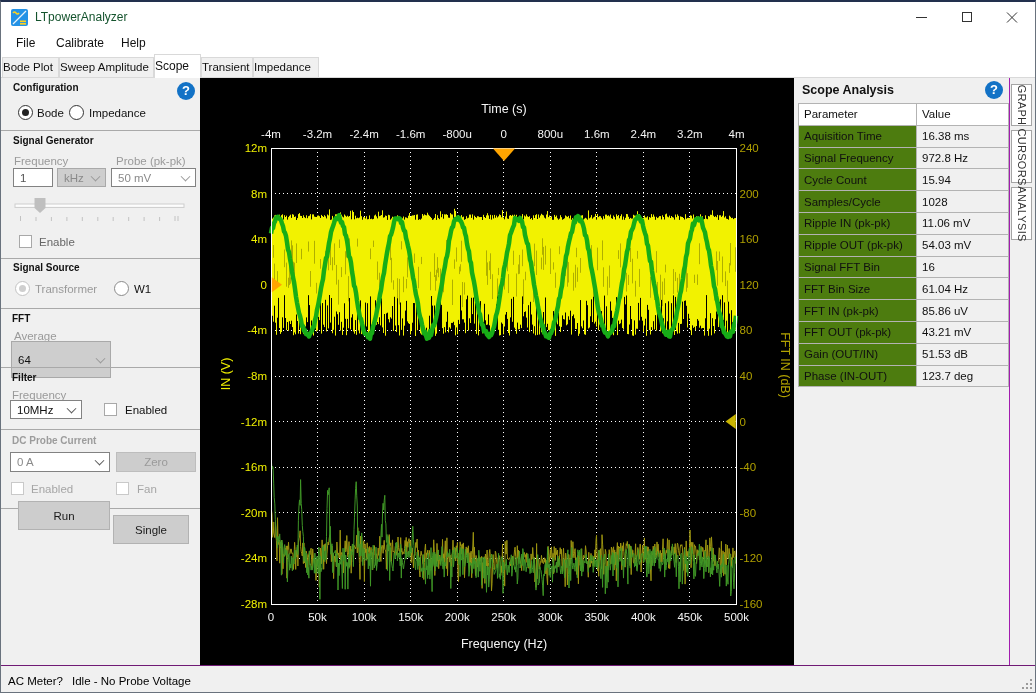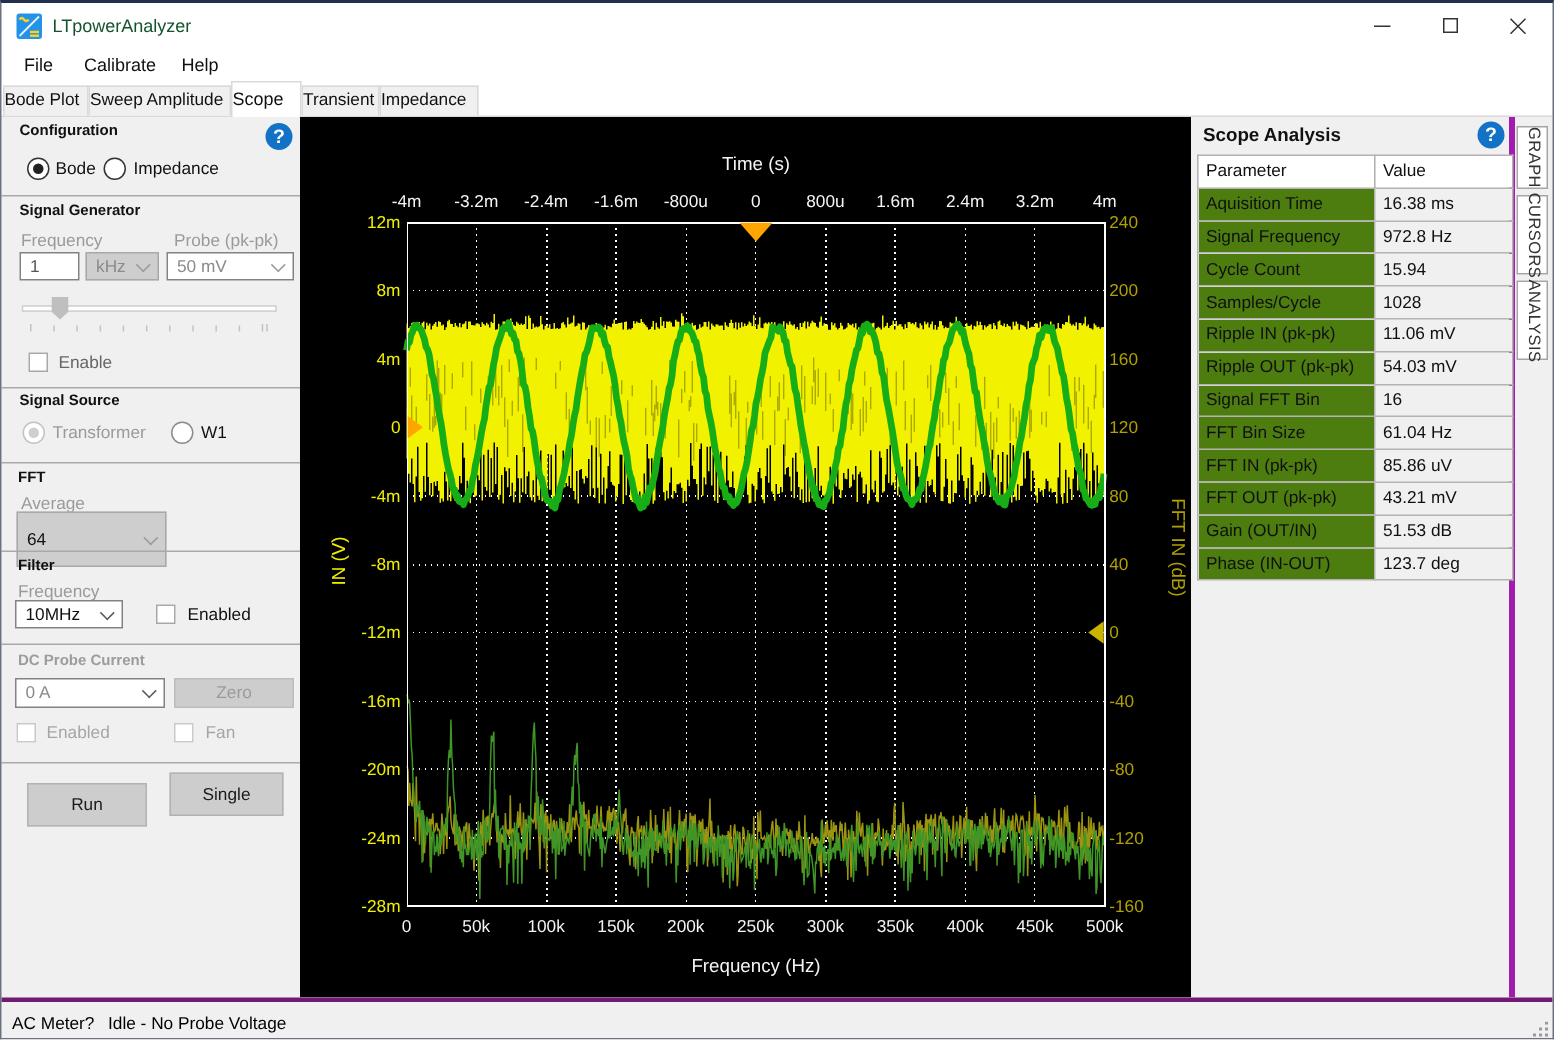--- a/index.html
+++ b/index.html
@@ -9,23 +9,23 @@
 #title{left:1px;top:2px;width:1034px;height:29px;background:#fff}
 #appicon{left:10px;top:7px;width:17px;height:17px;background:#2492e6;border-radius:2px}
 #title .t{left:34px;top:8px;font-size:12px;color:#14532d}
 #menu{left:1px;top:31px;width:1034px;height:24px;background:#fff;font-size:12px;color:#111}
 #menu span{position:absolute;top:5px}
 #tabs{left:1px;top:55px;width:1034px;height:23px;background:#fff;border-bottom:1px solid #d9d9d9;font-size:11.5px}
 .tab{position:absolute;top:2px;height:20px;background:#f0f0f0;border:1px solid #d9d9d9;border-bottom:none;
  text-align:left;color:#111;line-height:19px}
 .tab.act{top:-1px;height:24px;background:#fff;line-height:22px;z-index:2;font-size:12px}
 #lp{left:1px;top:78px;width:199px;height:587px;background:#f0f0f0;font-size:11.5px;color:#111}
-#rp{left:794px;top:78px;width:216px;height:587px;background:#f0f0f0;border-right:4px solid #a21caf}
+#rp{left:794px;top:78px;width:216px;height:587px;background:#f0f0f0;border-right:1px solid #a21caf}
 #vt{left:1010px;top:78px;width:25px;height:587px;background:#f0f0f0}
-#status{left:1px;top:665px;width:1034px;height:27px;background:#f0f0f0;border-top:3px solid #701a75;font-size:11.5px;color:#000}
+#status{left:1px;top:665px;width:1034px;height:27px;background:#f0f0f0;border-top:1px solid #701a75;font-size:11.5px;color:#000}
 .hd{position:absolute;font-weight:bold;font-size:10px;color:#111}
 .hd.dis{color:#9c9c9c}
 .sep{position:absolute;left:0;width:199px;height:1px;background:#a9a9a9}
 .glab{position:absolute;font-size:11.5px;color:#9a9a9a}
 .radio{position:absolute;width:15px;height:15px;border:1px solid #333;border-radius:50%;background:#fff}
 .radio .dot{position:absolute;left:3px;top:3px;width:7px;height:7px;border-radius:50%;background:#222}
 .radio.dis{border-color:#c3c3c3}
 .radio.dis .dot{background:#cfcfcf}
 .cb{position:absolute;width:13px;height:13px;border:1px solid #8b8b8b;background:#fff}
 .cb.dis{border-color:#c9c9c9}
@@ -157,21 +157,21 @@
       <span class="cx">0 A</span>
       <span class="chev"></span>
     </div>
   <div class="btn dis" style="left:115px;top:374px;width:80px;height:20px;line-height:19px">Zero</div>
   <div class="cb dis" style="left:10px;top:404px"></div>
   <span class="abs" style="left:30px;top:405px;color:#a6a6a6">Enabled</span>
   <div class="cb dis" style="left:115px;top:404px"></div>
   <span class="abs" style="left:136px;top:405px;color:#a6a6a6">Fan</span>
   <div class="sep" style="top:430px"></div>
 
-  <div class="btn" style="left:17px;top:444px;width:80px;height:29px;line-height:28px">Run</div>
+  <div class="btn" style="left:17px;top:423px;width:92px;height:29px;line-height:28px">Run</div>
   <div class="btn" style="left:112px;top:437px;width:76px;height:29px;line-height:28px">Single</div>
 </div>
 
 <svg width="594" height="587" viewBox="0 0 594 587" style="position:absolute;left:200px;top:78px;background:#000">
 <path d="M117.5 70V526M164.5 70V526M210.5 70V526M257.5 70V526M303.5 70V526M350.5 70V526M396.5 70V526M443.5 70V526M489.5 70V526M71 115.5H536.5M71 161.5H536.5M71 206.5H536.5M71 252.5H536.5M71 298.5H536.5M71 343.5H536.5M71 389.5H536.5M71 434.5H536.5M71 480.5H536.5" stroke="#ffffff" stroke-width="1" fill="none" stroke-dasharray="1 3" shape-rendering="crispEdges"></path>
 <polyline points="71.5,432.7 72,436.1 72.6,459.3 73.1,443.9 73.7,455.1 74.2,457 74.8,459.6 75.3,444 75.9,455 76.4,462.7 77,482.9 77.5,439.7 78.1,466.7 78.6,463.5 79.2,461.9 79.7,485.2 80.3,464.8 80.8,470 81.4,462 81.9,496.3 82.5,465.5 83,490.8 83.6,476.5 84.1,477.8 84.7,478.3 85.2,470.2 85.8,472.1 86.3,467.9 86.9,500.2 87.4,467.9 88,471.5 88.5,464.2 89.1,475.4 89.6,476.2 90.2,475.2 90.7,471 91.3,471 91.8,475.4 92.4,474.8 92.9,476 93.5,491.4 94,480.1 94.6,464.3 95.1,471.3 95.7,491.4 96.2,472.3 96.8,479 97.3,469.1 97.9,488 98.4,464.9 99,460.6 99.5,459.5 100.1,452.8 100.6,468.4 101.2,473.4 101.7,475.4 102.3,478 102.8,464.9 103.4,485.6 103.9,464.9 104.5,485 105,478.1 105.6,489.5 106.1,473 106.7,475.4 107.2,476.7 107.8,490.2 108.3,479.1 108.9,476 109.4,473 110,476.7 110.5,472.4 111.1,470.2 111.6,481.9 112.2,491.4 112.7,470.9 113.3,479.8 113.8,481.9 114.4,485.5 114.9,481.2 115.5,489.8 116,502.4 116.6,488.2 117.1,481.1 117.7,487 118.2,487.8 118.8,491.5 119.3,509.1 119.9,490 120.4,470 121,474.1 121.5,485.8 122.1,461.9 122.6,472.9 123.2,469.1 123.7,491.3 124.3,466.4 124.8,472.8 125.4,465.7 125.9,476.8 126.5,485.6 127,475.9 127.6,467.9 128.1,464 128.7,466.9 129.2,460.4 129.8,456.8 130.3,460.1 130.9,469.8 131.4,483.7 132,467.9 132.5,483.1 133.1,476.4 133.6,500.6 134.2,477.9 134.7,479.9 135.3,483.8 135.8,475.9 136.4,488.7 136.9,464 137.5,476.1 138,477.2 138.6,474.9 139.1,480 139.7,476.9 140.2,452.1 140.8,482.2 141.3,476.8 141.9,474.3 142.4,476.2 143,479.4 143.5,494.8 144.1,478.9 144.6,473.3 145.2,462.8 145.7,473.9 146.3,471.6 146.8,457.5 147.4,474.8 147.9,479.1 148.5,476.4 149,463.6 149.6,489 150.1,477.2 150.7,468 151.2,495.2 151.8,471.4 152.3,473.8 152.9,466.1 153.4,484 154,467.3 154.5,468.7 155.1,468.9 155.6,470.8 156.2,468.3 156.7,457.2 157.3,475 157.8,449.6 158.4,460.2 158.9,474.3 159.5,485.7 160,501.4 160.6,458 161.1,468.8 161.7,459.1 162.2,483.5 162.8,479.9 163.3,465.1 163.9,462.8 164.4,503.5 165,465.9 165.5,474.5 166.1,471 166.6,482.3 167.2,464.8 167.7,481.1 168.3,474.7 168.8,469.9 169.4,468.5 169.9,478.4 170.5,474.9 171,469.3 171.6,476.2 172.1,474.4 172.7,491.8 173.2,470.8 173.8,477.1 174.3,467.5 174.9,473.2 175.4,482.9 176,477.3 176.5,475.8 177.1,481.1 177.6,481.1 178.2,470.1 178.7,477.4 179.3,471.1 179.8,458.2 180.4,478.7 180.9,483.5 181.5,468.6 182,467.2 182.6,467.8 183.1,475.3 183.7,466.6 184.2,462.3 184.8,471.2 185.3,472.1 185.9,474 186.4,491.2 187,466.8 187.5,466.5 188.1,472.8 188.6,472.8 189.2,456.6 189.7,467.8 190.3,467.7 190.8,464.8 191.4,483.5 191.9,471.7 192.5,461.9 193,473.9 193.6,473.4 194.1,473.5 194.7,476.3 195.2,468.7 195.8,469.7 196.3,473.2 196.9,477.4 197.4,475 198,459 198.5,469.7 199.1,473.2 199.6,473.6 200.2,469.2 200.7,459.6 201.3,474.1 201.8,470.3 202.4,476.4 202.9,473.7 203.5,474.7 204,475.9 204.6,470.3 205.1,462.4 205.7,470.2 206.2,459.4 206.8,476.2 207.3,463.6 207.9,469.3 208.4,463.5 209,460.6 209.5,464.1 210.1,469.8 210.6,462.5 211.2,484.5 211.7,472.7 212.3,469.9 212.8,477.1 213.4,489.8 213.9,479.5 214.5,476.1 215,477.4 215.6,464.6 216.1,469.6 216.7,463.3 217.2,461 217.8,481.7 218.3,472.1 218.9,481.1 219.4,492.5 220,499 220.5,478.5 221.1,473.2 221.6,476.8 222.2,476.7 222.7,485.9 223.3,486.8 223.8,501.5 224.4,484.3 224.9,471.7 225.5,466 226,481.1 226.6,474.9 227.1,476.5 227.7,472.2 228.2,479.6 228.8,482.7 229.3,472.4 229.9,476.2 230.4,479.9 231,492.4 231.5,490.1 232.1,480.1 232.6,489.2 233.2,481.6 233.7,461.8 234.3,473.8 234.8,497.5 235.4,482 235.9,476.4 236.5,486.1 237,465.4 237.6,483.2 238.1,471.9 238.7,490.7 239.2,483.2 239.8,477 240.3,486.3 240.9,482.8 241.4,478.6 242,482.7 242.5,461.4 243.1,481 243.6,475.8 244.2,489.8 244.7,474 245.3,462.8 245.8,479.4 246.4,490.6 246.9,459.8 247.5,497.7 248,479.7 248.6,479.4 249.1,475.3 249.7,484.1 250.2,477.1 250.8,490.1 251.3,494.4 251.9,476.8 252.4,475.2 253,462.1 253.5,474.6 254.1,476.6 254.6,480.5 255.2,469.8 255.7,483 256.3,467.8 256.8,473.5 257.4,464.4 257.9,498 258.5,503.5 259,475.2 259.6,480.7 260.1,463.8 260.7,467.6 261.2,466.9 261.8,476.2 262.3,465.9 262.9,480.5 263.4,464.9 264,477.1 264.5,499.7 265.1,486.1 265.6,480.8 266.2,468.9 266.7,476.8 267.3,469.8 267.8,479.4 268.4,467.8 268.9,478.5 269.5,493.9 270,474.7 270.6,485.9 271.1,473.2 271.7,499.8 272.2,476.9 272.8,468 273.3,454.3 273.9,481.5 274.4,469.2 275,486.1 275.5,497.6 276.1,477.5 276.6,482.8 277.2,489.1 277.7,487.8 278.3,480.9 278.8,477.7 279.4,484.3 279.9,479.2 280.5,480.7 281,483.3 281.6,478.4 282.1,510.4 282.7,484.6 283.2,494.7 283.8,482.5 284.3,478.7 284.9,505.4 285.4,476 286,478.3 286.5,487.9 287.1,472 287.6,491.7 288.2,488.5 288.7,484.4 289.3,475.2 289.8,471.5 290.4,479.4 290.9,488.6 291.5,512.8 292,505.8 292.6,484.2 293.1,476.5 293.7,485.7 294.2,491.4 294.8,491.3 295.3,473.2 295.9,475 296.4,481.1 297,486 297.5,490.1 298.1,479.7 298.6,483.5 299.2,479.3 299.7,477.6 300.3,490.6 300.8,497.5 301.4,487.9 301.9,494.6 302.5,466.2 303,487.5 303.6,481.8 304.1,486.4 304.7,508.1 305.2,463.4 305.8,476.1 306.3,475.9 306.9,462.3 307.4,480.6 308,480.6 308.5,481.6 309.1,480.7 309.6,479.7 310.2,481.8 310.7,487.9 311.3,484.2 311.8,483.4 312.4,478.3 312.9,483.4 313.5,487.2 314,478.5 314.6,471.6 315.1,469.2 315.7,478.6 316.2,485.5 316.8,487.1 317.3,467.7 317.9,480.3 318.4,472.1 319,479 319.5,477.9 320.1,482 320.6,485 321.2,486.7 321.7,492.7 322.3,479.5 322.8,479.2 323.4,479.9 323.9,474.8 324.5,474.6 325,479.3 325.6,476.6 326.1,484.5 326.7,474.9 327.2,477.8 327.8,487.3 328.3,485.7 328.9,490.3 329.4,482.1 330,490.1 330.5,492.5 331.1,475.9 331.6,481.7 332.2,481.2 332.7,469.5 333.3,478.9 333.8,485 334.4,479.5 334.9,503.9 335.5,498.9 336,509.4 336.6,465.5 337.1,500.9 337.7,489 338.2,481.4 338.8,480.8 339.3,491.1 339.9,487.7 340.4,484.8 341,482.4 341.5,477.4 342.1,484.7 342.6,481.3 343.2,485.5 343.7,485.5 344.3,479.7 344.8,484.1 345.4,480.7 345.9,495.9 346.5,484.3 347,500.1 347.6,506.8 348.1,468.3 348.7,477.8 349.2,484.5 349.8,478.2 350.3,471.6 350.9,480.4 351.4,468.9 352,476.6 352.5,483.4 353.1,475.3 353.6,495.7 354.2,468.6 354.7,477.4 355.3,482.4 355.8,470.1 356.4,476.6 356.9,473.3 357.5,472 358,489.1 358.6,480.6 359.1,486.7 359.7,476.7 360.2,469.7 360.8,475.9 361.3,471.2 361.9,483.1 362.4,494.2 363,478.9 363.5,470.3 364.1,481.2 364.6,481.2 365.2,508.7 365.7,475.1 366.3,481.2 366.8,486.9 367.4,507 367.9,490.6 368.5,476.4 369,476.5 369.6,488.1 370.1,480.1 370.7,485.5 371.2,462.5 371.8,475.4 372.3,479.6 372.9,463.7 373.4,475.3 374,479.8 374.5,473.6 375.1,470.6 375.6,483.2 376.2,480.3 376.7,496.5 377.3,487.1 377.8,477.3 378.4,505.8 378.9,474.3 379.5,481.5 380,487.3 380.6,485.2 381.1,479.4 381.7,470.7 382.2,488.8 382.8,486.5 383.3,477.8 383.9,477.3 384.4,479.8 385,478.5 385.5,467.7 386.1,473 386.6,484.4 387.2,484 387.7,486.3 388.3,499.2 388.8,474.3 389.4,489.4 389.9,481 390.5,488.7 391,475.4 391.6,485.2 392.1,484.2 392.7,483.1 393.2,488.3 393.8,478.3 394.3,485.5 394.9,471.8 395.4,480.2 396,462.2 396.5,457.3 397.1,481 397.6,492.8 398.2,475.4 398.7,498.3 399.3,472.2 399.8,481.9 400.4,470.7 400.9,483.1 401.5,490.6 402,456.7 402.6,466.2 403.1,474 403.7,496.3 404.2,485.4 404.8,485.5 405.3,471.4 405.9,474.2 406.4,497.2 407,490.5 407.5,482.9 408.1,492.1 408.6,485.1 409.2,471.7 409.7,477.3 410.3,486.3 410.8,485.5 411.4,469 411.9,471.2 412.5,478.3 413,471.2 413.6,468.8 414.1,492.1 414.7,471.9 415.2,487 415.8,474 416.3,502.8 416.9,472.1 417.4,464.6 418,486.6 418.5,468.2 419.1,470 419.6,469 420.2,472.7 420.7,465 421.3,470.5 421.8,491.8 422.4,467.8 422.9,473 423.5,464.6 424,477.2 424.6,481.8 425.1,489.2 425.7,475.6 426.2,465.7 426.8,467.6 427.3,463.4 427.9,470.3 428.4,469.5 429,467.7 429.5,466.5 430.1,487.7 430.6,467.9 431.2,496.6 431.7,470.9 432.3,478.3 432.8,472.3 433.4,484.3 433.9,485.2 434.5,483.3 435,478.4 435.6,465.8 436.1,484.8 436.7,478.9 437.2,477.7 437.8,469.5 438.3,473.2 438.9,477.2 439.4,481.3 440,466 440.5,466.3 441.1,494 441.6,481.3 442.2,474.1 442.7,467 443.3,484.8 443.8,472.4 444.4,459.9 444.9,481.2 445.5,480 446,481 446.6,485.1 447.1,468.7 447.7,476.7 448.2,468.9 448.8,484.4 449.3,476.2 449.9,475.6 450.4,489.3 451,502.8 451.5,481.4 452.1,475.7 452.6,476.9 453.2,468.1 453.7,473.6 454.3,485 454.8,466 455.4,474.6 455.9,479.7 456.5,477.5 457,463.9 457.6,475.2 458.1,466.1 458.7,476.8 459.2,479.3 459.8,475.5 460.3,472.4 460.9,484.2 461.4,475 462,483.9 462.5,471.3 463.1,460.8 463.6,478.8 464.2,477.5 464.7,471.8 465.3,480.1 465.8,476 466.4,472.3 466.9,474.9 467.5,460.6 468,470.7 468.6,490.2 469.1,461.9 469.7,490.7 470.2,477.1 470.8,477.5 471.3,477.5 471.9,468.6 472.4,472.9 473,473.6 473.5,477.8 474.1,469 474.6,476 475.2,465.6 475.7,482.5 476.3,484.7 476.8,471.7 477.4,465.1 477.9,466.2 478.5,472.4 479,475.1 479.6,477.6 480.1,470.1 480.7,466.8 481.2,467.8 481.8,466.6 482.3,469.1 482.9,477.2 483.4,492.4 484,476.5 484.5,469.4 485.1,506.1 485.6,483.7 486.2,462.9 486.7,479.5 487.3,478.7 487.8,473.3 488.4,478.9 488.9,475.3 489.5,469.3 490,452 490.6,468 491.1,489.7 491.7,464.2 492.2,473.5 492.8,464.3 493.3,476.4 493.9,483 494.4,466.7 495,468.6 495.5,468.1 496.1,475.1 496.6,485.5 497.2,471.7 497.7,477.8 498.3,474.6 498.8,472.5 499.4,482 499.9,480.2 500.5,480.7 501,468.3 501.6,471.1 502.1,473.5 502.7,469.3 503.2,471.1 503.8,481.1 504.3,483.8 504.9,472.1 505.4,473.2 506,461.8 506.5,488.7 507.1,479.6 507.6,467.1 508.2,482 508.7,494.6 509.3,474.8 509.8,459.9 510.4,468.3 510.9,473.2 511.5,458.9 512,468.9 512.6,484.5 513.1,470 513.7,483.2 514.2,481.3 514.8,487.7 515.3,479.1 515.9,487.7 516.4,488.4 517,488.8 517.5,485.7 518.1,483.7 518.6,482.5 519.2,469.8 519.7,470.9 520.3,487.4 520.8,496 521.4,463.3 521.9,494.9 522.5,487 523,472.8 523.6,497.7 524.1,474.1 524.7,479 525.2,496.3 525.8,466.1 526.3,487.1 526.9,477 527.4,467 528,480.3 528.5,481 529.1,470.5 529.6,476.8 530.2,476.3 530.7,476 531.3,488.5 531.8,479.4 532.4,481.8 532.9,469.9 533.5,479.5 534,473.8 534.6,473 535.1,477.3 535.7,485.4 536.2,472.2" fill="none" stroke="#9c9410" stroke-width="1"></polyline>
 <polyline points="71.5,384.6 72,391.1 72.6,388.3 73.1,390.5 73.7,405.1 74.2,419.3 74.8,425.9 75.3,441.2 75.9,450.3 76.4,461 77,459.3 77.5,470.1 78.1,458.3 78.6,464.1 79.2,461.2 79.7,455.9 80.3,468.9 80.8,463.7 81.4,497.2 81.9,462 82.5,466.7 83,476.7 83.6,484.9 84.1,470.5 84.7,466.6 85.2,476.8 85.8,471.5 86.3,478.2 86.9,472.6 87.4,503.9 88,484.7 88.5,476.9 89.1,475.5 89.6,492.2 90.2,486.2 90.7,490 91.3,478.1 91.8,487.8 92.4,492.8 92.9,479.7 93.5,483.2 94,486 94.6,471.8 95.1,480.6 95.7,480.8 96.2,472.2 96.8,472.9 97.3,467 97.9,476.7 98.4,442.2 99,427.8 99.5,421.9 100.1,427.4 100.6,401.6 101.2,425.5 101.7,431.3 102.3,447.4 102.8,453.7 103.4,458.4 103.9,483.4 104.5,469 105,471.2 105.6,485.2 106.1,475 106.7,494.7 107.2,482.5 107.8,497 108.3,489.5 108.9,500.2 109.4,472.8 110,486.7 110.5,485.8 111.1,492.1 111.6,488.1 112.2,492.1 112.7,489.3 113.3,483 113.8,480 114.4,495.2 114.9,475.1 115.5,493.7 116,495.3 116.6,479.2 117.1,478.3 117.7,489.3 118.2,495.5 118.8,469.3 119.3,477.7 119.9,521.4 120.4,478.1 121,493.7 121.5,490.4 122.1,491.2 122.6,468.8 123.2,481.2 123.7,467.2 124.3,481.3 124.8,483.7 125.4,472.9 125.9,481.7 126.5,458.7 127,430.7 127.6,412.4 128.1,416.8 128.7,413.5 129.2,409.8 129.8,464.1 130.3,448.3 130.9,476.3 131.4,468.9 132,465.8 132.5,493 133.1,495 133.6,474.9 134.2,474.9 134.7,474.1 135.3,472.3 135.8,476.6 136.4,488.3 136.9,475.3 137.5,481.1 138,512 138.6,485.1 139.1,497.6 139.7,482 140.2,483.4 140.8,486.3 141.3,477.6 141.9,491.9 142.4,510.5 143,470.2 143.5,483 144.1,477.6 144.6,470.4 145.2,511.3 145.7,477 146.3,488.3 146.8,484.1 147.4,484.9 147.9,511.1 148.5,477.4 149,490.4 149.6,468.3 150.1,487.4 150.7,481.4 151.2,472.9 151.8,476.8 152.3,466.2 152.9,466.5 153.4,488.6 154,451.6 154.5,439.8 155.1,421.9 155.6,410.6 156.2,403.7 156.7,417.2 157.3,428 157.8,469.5 158.4,464.9 158.9,452.9 159.5,478.4 160,465.9 160.6,477.7 161.1,478 161.7,454.9 162.2,467.2 162.8,487.6 163.3,478.3 163.9,470.5 164.4,476 165,482.3 165.5,481.2 166.1,482 166.6,479.6 167.2,478.6 167.7,470.1 168.3,491 168.8,475.8 169.4,487.7 169.9,475 170.5,508.2 171,472.2 171.6,474.7 172.1,491.6 172.7,489.8 173.2,467.2 173.8,479.9 174.3,489.8 174.9,487 175.4,487.2 176,469.2 176.5,492.5 177.1,486.3 177.6,482 178.2,480.7 178.7,482.8 179.3,484 179.8,475.1 180.4,471.7 180.9,458.7 181.5,446.3 182,459.1 182.6,433 183.1,425.3 183.7,432 184.2,422.6 184.8,417.3 185.3,442.5 185.9,445.9 186.4,464.4 187,456.5 187.5,492.5 188.1,458.4 188.6,471.8 189.2,466.6 189.7,502.5 190.3,469.5 190.8,483.8 191.4,483.7 191.9,487.1 192.5,490.5 193,493 193.6,482 194.1,475.1 194.7,475.9 195.2,480.8 195.8,464.8 196.3,470.2 196.9,464.1 197.4,483 198,475.6 198.5,474.9 199.1,479.6 199.6,473.4 200.2,487.9 200.7,466.4 201.3,500.1 201.8,480.2 202.4,484.7 202.9,487.4 203.5,491 204,486.8 204.6,482.6 205.1,481 205.7,468.4 206.2,481 206.8,474 207.3,478.8 207.9,477.8 208.4,473.2 209,479.7 209.5,465.2 210.1,478.2 210.6,468.5 211.2,472.1 211.7,474.7 212.3,457.1 212.8,448.3 213.4,461.8 213.9,467.7 214.5,475.7 215,488.1 215.6,491.9 216.1,483.7 216.7,480.8 217.2,474 217.8,491.5 218.3,477.7 218.9,487.8 219.4,484.1 220,479.3 220.5,482.5 221.1,493.5 221.6,490.9 222.2,489.8 222.7,499.9 223.3,476.5 223.8,492.7 224.4,491 224.9,489.9 225.5,506.1 226,480 226.6,491.9 227.1,487.8 227.7,500.5 228.2,475 228.8,496.8 229.3,480.9 229.9,501.1 230.4,490.7 231,469.6 231.5,488 232.1,513.6 232.6,477.6 233.2,474.3 233.7,486 234.3,488.3 234.8,474.2 235.4,492.7 235.9,475.8 236.5,488.3 237,488.7 237.6,488.8 238.1,472.2 238.7,481.9 239.2,481.4 239.8,478.4 240.3,480.3 240.9,487.7 241.4,481.5 242,468.6 242.5,486.8 243.1,491.2 243.6,480.4 244.2,499.1 244.7,484.1 245.3,487.3 245.8,488 246.4,479.4 246.9,476.4 247.5,473.7 248,478.7 248.6,477.5 249.1,477.3 249.7,471.2 250.2,481.5 250.8,510.5 251.3,488.5 251.9,499 252.4,474.6 253,471.9 253.5,488.9 254.1,480.8 254.6,469.4 255.2,478.5 255.7,477.5 256.3,480.2 256.8,476.9 257.4,469.7 257.9,480.3 258.5,478.9 259,486.6 259.6,472.5 260.1,498.5 260.7,469.4 261.2,482.2 261.8,481 262.3,470.7 262.9,496.7 263.4,470.9 264,483.4 264.5,488.6 265.1,486.5 265.6,471.2 266.2,479.1 266.7,477.6 267.3,485 267.8,474.9 268.4,479.3 268.9,498.3 269.5,493.8 270,484.1 270.6,487.3 271.1,485.2 271.7,487.2 272.2,495.4 272.8,480.5 273.3,480.5 273.9,490.7 274.4,479.6 275,486.1 275.5,483.4 276.1,499.7 276.6,489 277.2,480.2 277.7,483.9 278.3,499.1 278.8,472.2 279.4,482.6 279.9,493.3 280.5,484.9 281,479.9 281.6,507.2 282.1,480.9 282.7,479.3 283.2,479.6 283.8,500.2 284.3,479.3 284.9,500.9 285.4,481.3 286,495.3 286.5,514.3 287.1,488.2 287.6,497 288.2,489.2 288.7,509.1 289.3,501.9 289.8,480.4 290.4,490.2 290.9,483.8 291.5,476.1 292,478.4 292.6,485.3 293.1,489.4 293.7,491.3 294.2,496.4 294.8,495.2 295.3,493.8 295.9,491.7 296.4,487.1 297,486.1 297.5,500.4 298.1,485.7 298.6,475.3 299.2,499.4 299.7,495.9 300.3,501.3 300.8,483.9 301.4,478.9 301.9,479.2 302.5,480.7 303,515.3 303.6,484.2 304.1,489.7 304.7,492 305.2,488.7 305.8,485.4 306.3,481.3 306.9,494.8 307.4,497 308,487.2 308.5,488.3 309.1,494.5 309.6,483.8 310.2,485.1 310.7,485.7 311.3,476.8 311.8,498.2 312.4,492.8 312.9,479.4 313.5,478.4 314,486.3 314.6,491.4 315.1,488.9 315.7,494.2 316.2,479.5 316.8,491.3 317.3,506 317.9,499.9 318.4,478.8 319,485.7 319.5,473.2 320.1,490 320.6,486.6 321.2,483.1 321.7,476.1 322.3,487.6 322.8,470.6 323.4,475.2 323.9,492.6 324.5,481.5 325,483.8 325.6,485 326.1,493.7 326.7,489.1 327.2,489.8 327.8,475.8 328.3,480.5 328.9,489 329.4,480.6 330,495.6 330.5,490.1 331.1,494.8 331.6,482.5 332.2,489.1 332.7,491.4 333.3,494.8 333.8,479.8 334.4,483.1 334.9,489.9 335.5,498 336,512.1 336.6,492.2 337.1,491.4 337.7,476.6 338.2,507 338.8,505.3 339.3,504.9 339.9,488.6 340.4,491.5 341,492.6 341.5,496.8 342.1,501.5 342.6,507.9 343.2,517.7 343.7,496.4 344.3,497.9 344.8,488.1 345.4,485.5 345.9,492.5 346.5,482.3 347,489.6 347.6,469.1 348.1,489.6 348.7,486.5 349.2,497.4 349.8,485.6 350.3,499.4 350.9,491.2 351.4,490.6 352,488.1 352.5,504.2 353.1,479.7 353.6,488.1 354.2,494.4 354.7,488.2 355.3,487.5 355.8,490.4 356.4,484.2 356.9,494.7 357.5,479.8 358,478.2 358.6,488.1 359.1,488.5 359.7,480.8 360.2,490.9 360.8,496 361.3,490.6 361.9,487.9 362.4,496 363,491.9 363.5,480.7 364.1,493.6 364.6,499.6 365.2,485.3 365.7,481.9 366.3,482 366.8,489.7 367.4,476.9 367.9,471.8 368.5,496.7 369,510 369.6,490 370.1,481 370.7,502.6 371.2,483.8 371.8,469.5 372.3,487.3 372.9,491.1 373.4,486 374,485.1 374.5,489.2 375.1,493.3 375.6,482 376.2,488.5 376.7,479.6 377.3,499.8 377.8,471.8 378.4,475.4 378.9,478 379.5,472.2 380,485.2 380.6,492.9 381.1,470.8 381.7,498.1 382.2,481.7 382.8,493.8 383.3,493.1 383.9,482.6 384.4,483.6 385,485 385.5,480.8 386.1,476.4 386.6,485.6 387.2,483.3 387.7,483.3 388.3,494.2 388.8,488.4 389.4,482.4 389.9,486.4 390.5,477.5 391,482.4 391.6,482.7 392.1,477.4 392.7,482.7 393.2,494.4 393.8,488.5 394.3,479 394.9,488.8 395.4,484.2 396,481.8 396.5,489.2 397.1,481.6 397.6,490.6 398.2,485.3 398.7,472.1 399.3,475.2 399.8,487 400.4,490.9 400.9,500.7 401.5,477.2 402,487.2 402.6,509.4 403.1,481.4 403.7,479.4 404.2,481.5 404.8,476 405.3,515.8 405.9,488 406.4,494.7 407,510.1 407.5,488 408.1,504.2 408.6,475.9 409.2,485.8 409.7,486.8 410.3,492.2 410.8,487.3 411.4,477.4 411.9,485.8 412.5,474.2 413,498 413.6,475 414.1,486.5 414.7,482.1 415.2,476.9 415.8,474.3 416.3,490.2 416.9,489.5 417.4,476.8 418,508.9 418.5,484.5 419.1,482.1 419.6,471.3 420.2,483.3 420.7,482.6 421.3,470 421.8,485.9 422.4,487.6 422.9,481.4 423.5,500.1 424,482.4 424.6,489 425.1,475 425.7,473 426.2,471.4 426.8,476.6 427.3,486.5 427.9,506.1 428.4,466.2 429,475.1 429.5,478.1 430.1,490.1 430.6,489.8 431.2,468.4 431.7,479.8 432.3,477.4 432.8,477.6 433.4,475.3 433.9,475.5 434.5,489.1 435,484.2 435.6,487.8 436.1,477.2 436.7,492.5 437.2,493.2 437.8,484.4 438.3,471.5 438.9,483.5 439.4,486.5 440,482.8 440.5,484.2 441.1,477.8 441.6,475.8 442.2,476.4 442.7,475.3 443.3,479.5 443.8,484.2 444.4,482.3 444.9,468.4 445.5,480.1 446,468 446.6,498.8 447.1,498.9 447.7,476.7 448.2,473.2 448.8,495.8 449.3,486.3 449.9,471.2 450.4,476.8 451,491.6 451.5,473.3 452.1,473.2 452.6,487.7 453.2,471.6 453.7,476.5 454.3,488.1 454.8,469 455.4,485 455.9,481.2 456.5,478.9 457,477.7 457.6,473.5 458.1,481.9 458.7,481.6 459.2,490.5 459.8,475 460.3,493.3 460.9,488.7 461.4,483.9 462,484.7 462.5,486.8 463.1,484.8 463.6,477.3 464.2,470 464.7,499.1 465.3,476.2 465.8,491.9 466.4,487.4 466.9,480.9 467.5,483.7 468,471.1 468.6,484.1 469.1,486.4 469.7,472.1 470.2,474 470.8,483 471.3,475.3 471.9,476.9 472.4,465.9 473,471.5 473.5,480 474.1,483.9 474.6,489.3 475.2,474.8 475.7,480.6 476.3,498.8 476.8,481.8 477.4,477.3 477.9,477 478.5,488.8 479,510.8 479.6,483.8 480.1,503.8 480.7,476.4 481.2,475.4 481.8,475.5 482.3,506.1 482.9,492.3 483.4,491.4 484,490.9 484.5,471 485.1,479.2 485.6,485.9 486.2,478 486.7,494.3 487.3,482.7 487.8,498.3 488.4,478.5 488.9,473.8 489.5,469.7 490,485.8 490.6,481.6 491.1,475 491.7,468.7 492.2,471.8 492.8,476.4 493.3,484.2 493.9,500.9 494.4,476.9 495,497.3 495.5,498.3 496.1,484.7 496.6,483.7 497.2,476.9 497.7,476.9 498.3,474.8 498.8,477.5 499.4,466.1 499.9,492.2 500.5,485.2 501,469.9 501.6,487.9 502.1,489 502.7,478.9 503.2,481.4 503.8,500.6 504.3,490.7 504.9,473.2 505.4,481.8 506,493.8 506.5,479.6 507.1,488 507.6,488.8 508.2,477.9 508.7,494.1 509.3,479.5 509.8,483.7 510.4,498.9 510.9,489.8 511.5,495.9 512,469.8 512.6,497 513.1,486.2 513.7,492.2 514.2,476.5 514.8,482.4 515.3,477.1 515.9,483.5 516.4,490.5 517,494.9 517.5,483.1 518.1,491 518.6,486 519.2,498 519.7,508.4 520.3,491.5 520.8,487.3 521.4,499.2 521.9,485.7 522.5,488.9 523,479.2 523.6,476.1 524.1,494.4 524.7,495.7 525.2,486.6 525.8,488.9 526.3,508.1 526.9,487.3 527.4,501 528,506.3 528.5,486.2 529.1,482 529.6,475.9 530.2,476.2 530.7,518 531.3,513.5 531.8,487.9 532.4,489.6 532.9,481.6 533.5,504.3 534,510.8 534.6,494.8 535.1,479 535.7,483.1 536.2,485.1" fill="none" stroke="#3f9626" stroke-width="1"></polyline>
 <path d="M71.5 137.7V227.7M72.5 140.6V228.3M72.5 226.3V237.8M73.5 139.5V221.5M73.5 219.5V243.7M74.5 137.5V227.7M75.5 136.9V219.4M75.5 217.4V244.7M76.5 137.4V224M76.5 222V256.8M77.5 138V222.9M77.5 220.9V239.7M78.5 141.1V219.9M79.5 136.7V226.2M79.5 224.2V250M80.5 139.7V228.7M80.5 226.7V255.9M81.5 137.2V220.9M81.5 218.9V254.1M82.5 136.3V224.2M82.5 222.2V239.3M83.5 141.5V222.5M83.5 220.5V249.9M84.5 137.2V217.2M85.5 139V219.6M85.5 217.6V240M86.5 137.7V225.3M86.5 223.3V252.1M87.5 141.6V228.8M87.5 226.8V244M88.5 139.1V222.4M88.5 220.4V252.8M89.5 137.8V220.6M89.5 218.6V243.2M90.5 136.7V217.8M90.5 215.8V246M91.5 139.9V222M91.5 220V242.7M92.5 136.2V225.7M92.5 223.7V249.1M93.5 136.7V226M93.5 224V257.2M94.5 139V217.6M94.5 215.6V254.4M95.5 138.4V224.5M95.5 222.5V256.3M96.5 142V220.2M96.5 218.2V236.5M97.5 140.1V221.6M97.5 219.6V243M98.5 136.1V223.9M98.5 221.9V255.6M99.5 135.1V224.1M99.5 222.1V235.2M100.5 137.8V225.3M100.5 223.3V256.2M101.5 138V220.1M101.5 218.1V241.5M102.5 140V217.6M102.5 215.6V241.3M103.5 137.3V219.1M103.5 217.1V255.8M104.5 139.2V217.8M104.5 215.8V255.4M105.5 140.1V227.1M105.5 225.1V248.5M106.5 137.3V222.7M106.5 220.7V239.4M107.5 140.2V219.7M107.5 217.7V244.1M108.5 138.2V217.2M109.5 137.7V227.1M110.5 136.1V227.8M110.5 225.8V255.1M111.5 141.4V217.6M111.5 215.6V242.5M112.5 136.4V221.9M112.5 219.9V248.3M113.5 136.4V222.9M113.5 220.9V257.5M114.5 138.6V227.6M114.5 225.6V241.6M115.5 138.9V227.6M115.5 225.6V243.5M116.5 139V219.8M116.5 217.8V253.4M117.5 137.6V221.7M117.5 219.7V252.5M118.5 137.5V220.7M118.5 218.7V238.9M119.5 138.2V217.3M119.5 215.3V242.1M120.5 140V223.3M121.5 136.9V222.5M121.5 220.5V255.6M122.5 138V225.1M123.5 139V227.4M123.5 225.4V246.7M124.5 137.2V219.7M124.5 217.7V249.1M125.5 138.4V221.8M126.5 140.4V224.9M126.5 222.9V253.4M127.5 136.5V227.4M128.5 137.4V218M128.5 216V250.4M129.5 131.4V217M130.5 141.9V217M130.5 215V244.6M131.5 141.5V220M132.5 137.9V218.6M132.5 216.6V255.2M133.5 141.4V224.9M133.5 222.9V251.8M134.5 140.9V220.5M134.5 218.5V238.7M135.5 136.3V226.5M135.5 224.5V257.6M136.5 136.3V220.4M136.5 218.4V233.5M137.5 139.4V224.2M137.5 222.2V236.2M138.5 139.3V219.1M138.5 217.1V246.8M139.5 136.3V219.9M139.5 217.9V234.2M140.5 134.4V226.6M140.5 224.6V252.6M141.5 136.7V222.6M141.5 220.6V243.8M142.5 138.5V221.2M142.5 219.2V256.9M143.5 139.4V224.7M143.5 222.7V249.7M144.5 136.5V225.3M145.5 137.7V220.7M145.5 218.7V240.8M146.5 138.7V217.6M146.5 215.6V257.2M147.5 137.7V224.3M147.5 222.3V240.9M148.5 138.7V217.8M148.5 215.8V250.2M149.5 138V220M150.5 132.8V224.6M150.5 222.6V251.4M151.5 141.3V222.2M151.5 220.2V239.5M152.5 132.4V220.1M152.5 218.1V236.3M153.5 134V219M153.5 217V253.5M154.5 141.3V220.8M154.5 218.8V255.7M155.5 137.7V221.9M155.5 219.9V242.1M156.5 140.3V220.8M156.5 218.8V256.8M157.5 139.7V221.8M158.5 140.2V227M158.5 225V252.5M159.5 139.5V221.5M159.5 219.5V255.4M160.5 132.7V222.4M161.5 138.2V223.6M161.5 221.6V256.1M162.5 141.7V221.5M162.5 219.5V246.7M163.5 139.2V226.9M163.5 224.9V256.6M164.5 139.1V224.6M164.5 222.6V255.9M165.5 140.5V224.6M166.5 138.2V223.4M166.5 221.4V248.5M167.5 141.3V225.2M168.5 141.1V227.6M168.5 225.6V256.7M169.5 137.4V218.1M169.5 216.1V253M170.5 141.1V218.4M171.5 140.7V227.1M171.5 225.1V255.4M172.5 141.3V221.3M172.5 219.3V250.5M173.5 140.9V218.5M173.5 216.5V252.6M174.5 137.5V219.5M174.5 217.5V240.3M175.5 136.6V222.3M176.5 138.4V220.2M176.5 218.2V246.8M177.5 140.4V227.3M177.5 225.3V244M178.5 133.7V219M178.5 217V246.1M179.5 138.2V221.5M179.5 219.5V239.3M180.5 137.7V227.5M180.5 225.5V247.4M181.5 137V220.4M182.5 132.3V226.9M182.5 224.9V249.4M183.5 139.6V228.5M183.5 226.5V255M184.5 139.2V224.5M184.5 222.5V236M185.5 137.5V219.9M185.5 217.9V257.7M186.5 137.9V217.3M186.5 215.3V235.4M187.5 141.9V223.6M187.5 221.6V234.7M188.5 136.8V226.8M188.5 224.8V241.2M189.5 137.2V220.7M189.5 218.7V244.4M190.5 141.6V219.1M190.5 217.1V239.3M191.5 140.4V226.3M191.5 224.3V240.6M192.5 138.7V228M193.5 139.6V226M193.5 224V252.9M194.5 140.7V218.8M195.5 139.6V220.9M195.5 218.9V247.5M196.5 140.4V221.2M196.5 219.2V254M197.5 137.3V220.3M198.5 138V221.4M198.5 219.4V247.2M199.5 138.7V223.9M199.5 221.9V257.5M200.5 141.1V224.5M201.5 140.9V227.3M201.5 225.3V251.9M202.5 140.4V227.9M202.5 225.9V240.4M203.5 138.5V226.4M203.5 224.4V257.6M204.5 141.6V228.1M204.5 226.1V247.7M205.5 139.3V225.4M205.5 223.4V232.6M206.5 139.6V222.9M207.5 140.2V218.9M207.5 216.9V243.4M208.5 137.7V217M208.5 215V245.2M209.5 135V220.1M209.5 218.1V246M210.5 138.7V218.9M210.5 216.9V256.4M211.5 137.9V227.5M211.5 225.5V252.7M212.5 137.4V217.9M212.5 215.9V244.7M213.5 137.4V225M214.5 137V225.1M215.5 141.7V217.8M215.5 215.8V258M216.5 136.7V223.2M217.5 136.4V226.3M217.5 224.3V252.2M218.5 141.9V223.9M218.5 221.9V240M219.5 141.2V220.5M219.5 218.5V241.2M220.5 141.7V222.2M220.5 220.2V255.4M221.5 140.6V221.7M221.5 219.7V256.6M222.5 136V226.7M222.5 224.7V248.3M223.5 137.6V222.9M223.5 220.9V251.4M224.5 136.4V218.2M224.5 216.2V257.6M225.5 137.1V224.4M225.5 222.4V254.3M226.5 137.4V225.5M226.5 223.5V249.7M227.5 134.7V224.4M227.5 222.4V255.2M228.5 136.7V222M228.5 220V256.5M229.5 137.8V220.9M229.5 218.9V237.7M230.5 138.9V223.8M230.5 221.8V253.5M231.5 140.1V218M232.5 141.9V227.6M233.5 141.4V218.2M233.5 216.2V246.8M234.5 139.9V227.5M235.5 136V218.5M235.5 216.5V257.9M236.5 141.9V217.8M236.5 215.8V255.7M237.5 137.2V220.5M238.5 140.1V224.4M239.5 141.2V218.6M240.5 133.3V223.2M241.5 139.2V226.9M242.5 136.1V220.4M242.5 218.4V250.1M243.5 140.7V224.7M243.5 222.7V255.7M244.5 136.3V219.1M244.5 217.1V249.1M245.5 136.5V222.4M245.5 220.4V254.4M246.5 136.2V221.9M246.5 219.9V243.8M247.5 137V225.1M247.5 223.1V233.7M248.5 139.6V227M248.5 225V254.4M249.5 139.8V221.5M249.5 219.5V249.3M250.5 135.1V217.4M250.5 215.4V250.7M251.5 136.3V221.1M251.5 219.1V244.9M252.5 136.5V217.5M252.5 215.5V244.9M253.5 141.4V227M253.5 225V243.8M254.5 130.8V221.2M254.5 219.2V247.2M255.5 132.9V220.1M255.5 218.1V257.4M256.5 140.2V226M256.5 224V249.4M257.5 137.7V222.6M257.5 220.6V256.3M258.5 137V228.1M258.5 226.1V241.9M259.5 141.1V225.8M259.5 223.8V246M260.5 140.8V217.3M261.5 137.1V227.1M261.5 225.1V232.5M262.5 139.2V224.6M262.5 222.6V241.3M263.5 138.6V225.6M263.5 223.6V241.3M264.5 141.8V221.3M264.5 219.3V244.6M265.5 141.1V228.5M265.5 226.5V255.2M266.5 138.2V221.3M267.5 140.3V217.6M268.5 139.7V219.8M268.5 217.8V252.5M269.5 136.6V227.8M269.5 225.8V240.3M270.5 136.6V227.3M270.5 225.3V245M271.5 139.9V219.8M272.5 136.4V225.6M272.5 223.6V236.1M273.5 141.6V219.6M274.5 137.7V219.1M274.5 217.1V245.6M275.5 139V225.1M276.5 139.8V226.3M276.5 224.3V255.9M277.5 138.2V228.1M278.5 138.4V228.7M278.5 226.7V257.4M279.5 139.1V227.6M280.5 139V223.1M281.5 139V218.1M281.5 216.1V245.8M282.5 142V227M282.5 225V255.3M283.5 136.8V221M283.5 219V244.1M284.5 139V225.8M285.5 140V223.9M285.5 221.9V242.3M286.5 137.4V217.8M286.5 215.8V246.9M287.5 135.2V225.4M287.5 223.4V246.6M288.5 137.4V218.7M288.5 216.7V236.4M289.5 140.9V225M289.5 223V247.3M290.5 136.8V227.6M290.5 225.6V255.1M291.5 141.6V225.4M291.5 223.4V255.5M292.5 137.2V224.6M292.5 222.6V256.4M293.5 140.5V218.8M293.5 216.8V245M294.5 136.9V217.5M294.5 215.5V237.7M295.5 139.7V225.4M295.5 223.4V249.3M296.5 137.6V226.4M297.5 139.4V218.7M298.5 138.3V228.5M298.5 226.5V251.8M299.5 136.4V227.4M299.5 225.4V257.5M300.5 137.1V218.9M300.5 216.9V257.1M301.5 139.3V223M301.5 221V244.5M302.5 132.2V217.2M302.5 215.2V245.8M303.5 139.5V226.3M303.5 224.3V256.3M304.5 141.3V225.5M304.5 223.5V248.5M305.5 138.4V224.8M305.5 222.8V236.6M306.5 133.5V217.2M306.5 215.2V234M307.5 140.5V224.3M307.5 222.3V240.9M308.5 140.9V224.4M308.5 222.4V255M309.5 137.7V219.1M309.5 217.1V257.5M310.5 137V220.4M310.5 218.4V239.4M311.5 137.9V220.8M312.5 136.8V220.5M312.5 218.5V243.8M313.5 137.8V218.9M314.5 136.7V221.9M314.5 219.9V249.6M315.5 140.1V220.2M315.5 218.2V251.4M316.5 136.8V221.2M316.5 219.2V255.8M317.5 141.8V218.9M317.5 216.9V244.6M318.5 139.9V218.3M318.5 216.3V251.3M319.5 137.8V228.9M319.5 226.9V251.2M320.5 140.5V220M320.5 218V246.7M321.5 140.9V221.5M321.5 219.5V250.1M322.5 136.1V218.4M323.5 141.4V222.8M323.5 220.8V238.3M324.5 137.5V217.2M324.5 215.2V234M325.5 138.5V228.3M325.5 226.3V233.4M326.5 136.4V228.7M326.5 226.7V239.6M327.5 138.3V229M327.5 227V249.5M328.5 139V227.2M329.5 138.2V217.1M329.5 215.1V254.2M330.5 141.1V223.8M331.5 140V221.2M331.5 219.2V236.5M332.5 141.8V222.6M332.5 220.6V246.6M333.5 137.3V227.6M333.5 225.6V255.5M334.5 140V225.7M334.5 223.7V248.2M335.5 137.1V218.9M335.5 216.9V257.3M336.5 136.2V222.7M337.5 141V223.2M337.5 221.2V256.9M338.5 136.5V217M338.5 215V234.1M339.5 139.7V221.9M339.5 219.9V256.5M340.5 137.5V224.6M340.5 222.6V240.9M341.5 135.8V225.7M341.5 223.7V254.2M342.5 136.8V221.1M342.5 219.1V256.2M343.5 137.4V219M343.5 217V234M344.5 139.6V218M344.5 216V256.2M345.5 140.5V219.5M346.5 136.5V225.5M346.5 223.5V249.1M347.5 133V217.1M347.5 215.1V245.8M348.5 139.1V226.1M348.5 224.1V252.1M349.5 137.5V224M349.5 222V252.5M350.5 139.4V226.2M350.5 224.2V250.7M351.5 138.4V218.6M351.5 216.6V251M352.5 141.8V220.8M352.5 218.8V245M353.5 141.8V225.1M353.5 223.1V233.1M354.5 136.9V225.1M354.5 223.1V238.5M355.5 138.8V225.6M355.5 223.6V257.9M356.5 137.5V217.2M356.5 215.2V238.1M357.5 140.3V220.7M357.5 218.7V246.3M358.5 141.7V223.5M358.5 221.5V235M359.5 140.7V227.7M359.5 225.7V248.3M360.5 137.2V222.3M360.5 220.3V254M361.5 139.2V222.6M361.5 220.6V248.9M362.5 141.7V217.8M362.5 215.8V237.4M363.5 141.1V218.4M363.5 216.4V241.1M364.5 140.3V221.3M364.5 219.3V241.5M365.5 137.4V225.6M365.5 223.6V234.5M366.5 138.3V217.6M366.5 215.6V247.3M367.5 138.9V227.3M367.5 225.3V246.3M368.5 137.9V222.6M368.5 220.6V238.3M369.5 140.3V225.1M369.5 223.1V241.8M370.5 137.5V221.8M370.5 219.8V232.7M371.5 141.7V220.3M371.5 218.3V256.6M372.5 140.2V228.8M372.5 226.8V238.1M373.5 141.5V217.6M373.5 215.6V236.5M374.5 140.4V221.2M374.5 219.2V240.3M375.5 138.5V226.1M375.5 224.1V251M376.5 138.6V223.1M376.5 221.1V251M377.5 139.2V225.5M377.5 223.5V245M378.5 137.6V228.4M378.5 226.4V257.9M379.5 137.3V227.9M379.5 225.9V255.7M380.5 141.4V222.1M381.5 137.5V226M381.5 224V248.4M382.5 137.2V220M382.5 218V250.3M383.5 141.6V223M383.5 221V242.5M384.5 140.6V227M384.5 225V256.3M385.5 139.8V224.8M385.5 222.8V256.8M386.5 140.5V222.8M387.5 141.7V227.2M388.5 132.4V226.1M388.5 224.1V250.5M389.5 140.3V224.9M389.5 222.9V249.5M390.5 139.4V218.5M390.5 216.5V238.3M391.5 137.1V221.3M392.5 140.6V222.7M392.5 220.7V244M393.5 139.4V218.8M394.5 138.7V217.8M394.5 215.8V245.5M395.5 135.9V217.9M395.5 215.9V243.7M396.5 141.6V218.2M396.5 216.2V248.6M397.5 136V227.1M398.5 139.1V217.2M398.5 215.2V252.3M399.5 138.1V223.1M399.5 221.1V246.5M400.5 138.2V222.3M400.5 220.3V247.4M401.5 139.8V222M401.5 220V233.1M402.5 141.5V223.6M402.5 221.6V241.6M403.5 138.2V226.8M403.5 224.8V245.2M404.5 140.7V217.6M405.5 136.6V217.7M405.5 215.7V250M406.5 136.6V228.3M407.5 137.9V224.4M407.5 222.4V252.1M408.5 137.3V218.7M408.5 216.7V257.8M409.5 138.4V218M409.5 216V253.6M410.5 136.6V223.5M411.5 140.2V220.9M411.5 218.9V232.7M412.5 140.9V224.8M412.5 222.8V239.9M413.5 137.5V221.1M413.5 219.1V257.2M414.5 138.9V224.4M414.5 222.4V236.2M415.5 141.5V219.2M415.5 217.2V247.8M416.5 136.3V219.1M417.5 138.1V219.5M417.5 217.5V257.1M418.5 137V220M418.5 218V242.6M419.5 140.3V221.8M419.5 219.8V246.1M420.5 138.1V219.1M420.5 217.1V245.3M421.5 136.3V227.4M421.5 225.4V241.6M422.5 141.7V223.8M422.5 221.8V250M423.5 138.6V228.9M423.5 226.9V251.6M424.5 141.8V218.9M425.5 139.8V226.4M426.5 136V217.5M427.5 136.2V224M427.5 222V256M428.5 138.8V219.4M428.5 217.4V256.2M429.5 140.9V224.4M429.5 222.4V246.5M430.5 139.9V228M431.5 140.6V220.8M431.5 218.8V241.1M432.5 140.5V223.8M432.5 221.8V257.5M433.5 136.8V221.4M433.5 219.4V257.9M434.5 137.5V225.3M434.5 223.3V242.4M435.5 137.7V221.3M435.5 219.3V256.6M436.5 139.8V225.3M436.5 223.3V250.7M437.5 133.2V223.8M437.5 221.8V250.8M438.5 139.9V224.9M439.5 136.2V219M439.5 217V242.4M440.5 140.9V219.9M441.5 139.4V223.1M441.5 221.1V238.8M442.5 140.2V225.2M442.5 223.2V242.7M443.5 139.9V219.6M443.5 217.6V253.9M444.5 137.5V217.5M444.5 215.5V247.5M445.5 139.4V228.4M445.5 226.4V240.7M446.5 139.4V217.5M446.5 215.5V257.8M447.5 138.3V226.9M448.5 141.7V218.8M448.5 216.8V231.8M449.5 139.1V221M449.5 219V252.1M450.5 139.7V224.3M450.5 222.3V256.5M451.5 136.1V221.4M451.5 219.4V249.2M452.5 138.9V219.6M452.5 217.6V252.2M453.5 136.5V221.6M453.5 219.6V243.2M454.5 138.6V220.3M454.5 218.3V251.4M455.5 141.8V225.5M455.5 223.5V237.1M456.5 138.8V222.6M456.5 220.6V252.5M457.5 140.1V228.1M458.5 139.4V221.6M458.5 219.6V234.5M459.5 138.1V225.8M459.5 223.8V236.7M460.5 138.1V225.5M460.5 223.5V253.4M461.5 141.4V221.9M462.5 137.3V227.2M462.5 225.2V255.2M463.5 139V219.2M463.5 217.2V240.3M464.5 141.5V218M464.5 216V250M465.5 136.3V225.2M466.5 135.6V223.8M466.5 221.8V252.2M467.5 138.6V220.4M467.5 218.4V243.3M468.5 139.3V223.3M469.5 137.6V228.6M469.5 226.6V252.8M470.5 140V225.9M470.5 223.9V257M471.5 138V225.2M472.5 139.1V222.1M472.5 220.1V251.3M473.5 139.6V217.4M474.5 141.6V228M474.5 226V257M475.5 136.5V218.9M476.5 139.2V227.5M476.5 225.5V253.2M477.5 136.4V218M477.5 216V255.6M478.5 137.9V221.6M478.5 219.6V244.9M479.5 141.9V222.9M479.5 220.9V255.3M480.5 138.4V228.5M480.5 226.5V246M481.5 138.8V220.4M481.5 218.4V245.8M482.5 139V223.6M483.5 140V224M483.5 222V241M484.5 141.5V222.9M485.5 136.2V222.5M486.5 140.7V227.8M487.5 139.9V220.1M487.5 218.1V249.5M488.5 139.9V225.7M488.5 223.7V235.8M489.5 139.9V218.6M489.5 216.6V240.6M490.5 137.3V225.6M490.5 223.6V252.3M491.5 137.7V217.8M491.5 215.8V257.1M492.5 140.5V224.5M492.5 222.5V247.3M493.5 136.5V220.1M493.5 218.1V249.9M494.5 141.3V226.1M494.5 224.1V248.8M495.5 139.6V218.3M495.5 216.3V252.3M496.5 138.3V225.5M496.5 223.5V248M497.5 140.3V223.7M497.5 221.7V241.1M498.5 138.6V218.8M498.5 216.8V242.7M499.5 140.9V226.3M499.5 224.3V249.7M500.5 136.3V219.2M500.5 217.2V247.7M501.5 140.5V226.9M501.5 224.9V250.5M502.5 138.3V221.7M502.5 219.7V250M503.5 141.6V221.7M503.5 219.7V250M504.5 141V228.7M504.5 226.7V257.6M505.5 137.3V226.2M505.5 224.2V240.3M506.5 140.7V217.1M507.5 141.2V225.8M507.5 223.8V251.9M508.5 138V225.3M508.5 223.3V257.8M509.5 138.5V217.2M509.5 215.2V250.7M510.5 136.7V225.2M510.5 223.2V235.2M511.5 136.9V226.1M511.5 224.1V257.3M512.5 132.3V223.4M512.5 221.4V240.2M513.5 137.7V221.2M513.5 219.2V248M514.5 139V228.1M514.5 226.1V255.4M515.5 138.2V218.2M515.5 216.2V241.2M516.5 139.2V217.5M516.5 215.5V233.5M517.5 136.9V228.8M517.5 226.8V235.4M518.5 141.9V227.7M518.5 225.7V249M519.5 137.3V223.8M520.5 137.3V221.4M521.5 138.9V219.6M521.5 217.6V250.2M522.5 137.7V217.2M523.5 133.1V224.6M523.5 222.6V241.9M524.5 139.5V224.4M525.5 138.3V223.1M525.5 221.1V256.4M526.5 140.7V226.8M526.5 224.8V242.7M527.5 141V228.1M527.5 226.1V256.9M528.5 141.7V223.7M529.5 137.7V228.4M529.5 226.4V235.6M530.5 138.8V218M530.5 216V256M531.5 140.1V227.3M531.5 225.3V232.2M532.5 139.8V224M532.5 222V244.4M533.5 141.1V217.7M533.5 215.7V244.3M534.5 140.2V227.5M534.5 225.5V252.2M535.5 140V228.7M535.5 226.7V251.7" stroke="#f2f200" stroke-width="1" fill="none"></path>
 <path d="M71.5 183.9V194.2M73.5 167V179.8M74.5 185.6V205.1M77.5 193.1V206.9M84.5 171.5V189.2M86.5 184.6V208.7M88.5 199.7V209.9M89.5 186.4V207.1M90.5 199.4V205.7M91.5 162.4V186.5M92.5 167.3V189.2M93.5 183.7V200.5M94.5 184.6V199.4M96.5 165.4V185M101.5 170.8V181.3M108.5 163.5V173.6M110.5 193V208.8M114.5 162.8V185.7M116.5 204.8V215.5M120.5 181V190.7M125.5 172.8V181.2M128.5 179V192.3M130.5 162.7V187.1M132.5 179.3V192.4M134.5 165.4V187.1M136.5 186.9V206.6M138.5 201.7V226.6M139.5 161.5V170M141.5 189.1V199.1M145.5 173.2V196.4M146.5 163.1V179.5M148.5 198.1V223.4M149.5 160.3V167.6M157.5 160.6V168.6M170.5 170.5V181.2M173.5 162.6V169M177.5 183.5V201.7M179.5 194.7V209.3M181.5 204.6V215.3M183.5 189.2V203.8M190.5 163.2V182.1M191.5 179.8V204.5M193.5 202.3V211.6M197.5 200.2V221.5M199.5 200.9V226.5M201.5 163.2V171.4M203.5 198.6V214.2M206.5 201V210.4M207.5 179.4V199.4M214.5 175.5V184.9M218.5 188.8V210.3M221.5 178.9V186.1M230.5 193.8V212.3M234.5 175.3V199M235.5 197.1V212.7M236.5 191.7V202.8M237.5 179.1V194.8M238.5 189.8V199.2M240.5 190.6V204.1M241.5 198.7V207M243.5 204.8V214.3M244.5 179.1V192.1M246.5 162V174.6M247.5 173.3V182.6M252.5 201.6V227M254.5 181.4V190.8M256.5 169.4V183.7M259.5 188.6V196.1M260.5 186.2V193.4M261.5 162.7V183.8M262.5 204V229.1M264.5 204.4V216.6M274.5 199.3V220.5M286.5 172.4V197.8M287.5 184.4V206.9M289.5 183.2V192.2M290.5 175.3V201.1M292.5 196.2V221.1M297.5 200.5V222.3M298.5 189.9V197.1M304.5 192.6V211.6M305.5 174.6V187.4M307.5 168.3V193.3M308.5 196.1V215.1M313.5 172.7V186.9M316.5 195.5V218.6M318.5 186.4V196.2M319.5 176.9V195.8M322.5 171.5V188.2M323.5 201.3V226M325.5 193.7V202.3M333.5 198.7V224.1M334.5 165.6V188.2M336.5 172.6V197M341.5 179.5V191.3M342.5 160.3V176.8M343.5 168.9V191.9M345.5 167.7V186.6M350.5 170.4V196M353.5 184.3V191.5M355.5 194.6V209.8M359.5 168.3V176.2M365.5 191.8V198.1M367.5 182.7V208.7M368.5 184.1V204.5M373.5 194.7V212.7M375.5 186.7V209.6M376.5 169.7V179.2M377.5 189.4V203.8M380.5 180V194.8M391.5 167.1V186.6M393.5 204.4V227.3M397.5 169.6V192.3M402.5 162.4V182.2M403.5 189.3V208.8M407.5 198.4V217.3M409.5 187.5V209.8M418.5 172.2V180.9M420.5 165.4V189.4M421.5 197.6V205.9M426.5 194.8V213.6M428.5 196.8V207M430.5 170.1V184M432.5 180.7V205.4M435.5 202.8V218.6M437.5 172.9V180.7M439.5 190.9V208.9M450.5 198.9V219.8M454.5 203.9V222M456.5 173.1V194.7M457.5 203.9V220.3M460.5 196.7V222.1M462.5 203.6V228.1M464.5 200.3V216.8M465.5 186.6V194.4M473.5 191V215.9M475.5 194.1V203.1M477.5 199.8V214.6M479.5 195.8V221.3M486.5 189.7V213.8M487.5 195.2V209.8M494.5 196.7V205M497.5 196.4V206.9M499.5 165.3V186.2M514.5 203.8V222.5M516.5 173.4V192.2M517.5 183V207.7M519.5 173.5V182.9M522.5 178.5V204.3M525.5 193.4V208.1M527.5 202.5V223.8M529.5 185.1V194.9M530.5 165V187.4M535.5 169.3V193.8" stroke="#000000" stroke-width="0.8" fill="none" opacity="0.35"></path>
 <polyline points="71,155.5 72,149.8 73,150.2 74,145.3 75,143.4 76,139.7 77,138.9 78,138.8 79,140.7 80,140.8 81,142.4 82,145.5 83,148.2 84,153.4 85,154.8 86,158 87,164.3 88,171.6 89,174.1 90,180.8 91,186.2 92,193.4 93,199.3 94,203.9 95,210.9 96,218.6 97,224.6 98,229.8 99,234.9 100,237.9 101,242.3 102,248.1 103,248.3 104,252.8 105,252.3 106,256.1 107,256.6 108,256.2 109,258.5 110,255.6 111,254.5 112,252.5 113,249 114,248.8 115,242.1 116,238.7 117,231.7 118,227.8 119,222.5 120,216.7 121,210.4 122,205.3 123,201.2 124,192.6 125,186.5 126,180.1 127,178.7 128,171.8 129,165.1 130,160.5 131,154.1 132,151 133,148.2 134,145.2 135,141.6 136,140.1 137,141 138,140.4 139,137.2 140,141.4 141,144.7 142,144.1 143,148.2 144,149.1 145,156.3 146,157.8 147,162.4 148,169 149,178.4 150,179.8 151,184.8 152,193.5 153,199.3 154,207.6 155,209.4 156,214.8 157,222.5 158,229 159,234.2 160,240 161,240.6 162,245.5 163,249.9 164,254.1 165,255.8 166,256 167,256.1 168,259.3 169,259 170,260.7 171,254.8 172,255.2 173,248.3 174,245.9 175,241.8 176,237.8 177,232.3 178,227.7 179,222.9 180,216.5 181,212.2 182,205 183,199 184,195 185,187.2 186,181 187,174.9 188,169.5 189,165.1 190,158.3 191,156.8 192,153.5 193,149.6 194,144.3 195,140.5 196,140.6 197,140.5 198,141.2 199,140 200,140.8 201,145.1 202,144.1 203,149.4 204,152.6 205,153.2 206,159.9 207,163.5 208,168.1 209,172.2 210,178.4 211,187.3 212,192.2 213,199.4 214,203.6 215,210.8 216,216.8 217,220.7 218,226 219,234.3 220,238.7 221,241.4 222,246.5 223,251 224,255.5 225,253.8 226,257.6 227,260.7 228,258.1 229,259.8 230,252.9 231,257.2 232,252.8 233,247.3 234,247.8 235,244.3 236,240.2 237,235.4 238,228.4 239,221.9 240,216.5 241,211.2 242,205.7 243,198.2 244,192.9 245,188 246,181.2 247,178.3 248,172.6 249,162.6 250,158.6 251,153.2 252,149.5 253,148.7 254,143.6 255,141.3 256,140.8 257,141.5 258,139.4 259,139.8 260,142.6 261,143.5 262,145.7 263,149.3 264,149.7 265,155.4 266,158.5 267,165.8 268,170.7 269,173.4 270,182.7 271,185 272,194.5 273,199.3 274,203.8 275,209.6 276,216.7 277,222.9 278,227.4 279,234.5 280,236.4 281,242.8 282,246.7 283,247.3 284,253.3 285,253.2 286,253 287,256.7 288,257.6 289,259 290,255.9 291,257.2 292,255 293,251.7 294,248.6 295,243.3 296,237.6 297,234.6 298,229.9 299,223.3 300,216.8 301,208.9 302,206.1 303,199.5 304,190.9 305,186.8 306,181.8 307,174.8 308,170.6 309,165.4 310,157.3 311,154.7 312,151.9 313,149.2 314,147.1 315,140 316,141.1 317,141.3 318,141.8 319,142.8 320,139.9 321,142.3 322,143.5 323,149.1 324,149.3 325,156.9 326,160.9 327,165 328,166.2 329,174 330,181.8 331,184.6 332,192.4 333,198.8 334,206.4 335,211.6 336,217.6 337,222.3 338,228.5 339,233.4 340,239.5 341,242.5 342,248.2 343,247.5 344,254.6 345,254.8 346,258.3 347,257.8 348,259.2 349,259.8 350,255.8 351,255.2 352,252.6 353,250.4 354,244.3 355,242.5 356,238.1 357,232.5 358,228.2 359,220.7 360,219.3 361,211.9 362,207.9 363,197.7 364,191.1 365,187.1 366,178.2 367,175.3 368,168.4 369,163.8 370,159.8 371,155.2 372,154 373,148.8 374,143.1 375,144.3 376,139.3 377,140.4 378,138.1 379,139 380,143.2 381,142 382,144.1 383,147 384,150.8 385,157.2 386,157.7 387,162.4 388,170.3 389,172.6 390,180.2 391,188.4 392,192.8 393,198.2 394,204.1 395,209.8 396,216.3 397,223.1 398,230.3 399,235 400,237.6 401,241.7 402,247.7 403,247.3 404,252.2 405,254.6 406,255 407,256.1 408,258.4 409,255.2 410,255.3 411,254.1 412,252.9 413,248 414,248.3 415,242.3 416,238 417,233.1 418,227.4 419,221.5 420,218.8 421,211.5 422,204.9 423,200.4 424,191.7 425,187.6 426,180.7 427,173.6 428,170.5 429,162 430,160.4 431,153.7 432,151.8 433,149.8 434,145.8 435,141.9 436,141.1 437,139.7 438,138.2 439,138.6 440,141.2 441,143.6 442,142.4 443,147.7 444,151.9 445,155.2 446,157.9 447,165.7 448,167.6 449,175.8 450,183 451,183.6 452,193.1 453,199.3 454,205.4 455,210 456,216.6 457,220.8 458,228.6 459,234.3 460,237.4 461,241.3 462,245.9 463,249.9 464,252.9 465,254.8 466,256.7 467,255.6 468,253.8 469,258.4 470,258.7 471,252.9 472,251.8 473,250.4 474,248 475,243.7 476,240.2 477,233.5 478,229 479,223.5 480,216.5 481,212.9 482,205.9 483,200.3 484,192.1 485,188.1 486,179.1 487,175.4 488,165.5 489,162.7 490,160.5 491,154.3 492,151.4 493,145.4 494,147.2 495,143.6 496,141.1 497,140.8 498,140.3 499,142.3 500,141.5 501,140.6 502,144.6 503,149.6 504,152 505,154.4 506,160.3 507,164.3 508,170.2 509,172.5 510,179.3 511,187.6 512,192.4 513,199.4 514,207.9 515,210.7 516,217.4 517,222 518,227.4 519,233.4 520,236.2 521,239.6 522,248.6 523,249.8 524,254.4 525,255.1 526,256.8 527,258.5 528,258.9 529,255.8 530,258.3 531,253.5 532,253 533,253.7 534,246.7 535,245.1 536,237.8" fill="none" stroke="#17ad17" stroke-width="4.5" stroke-linejoin="round"></polyline>

